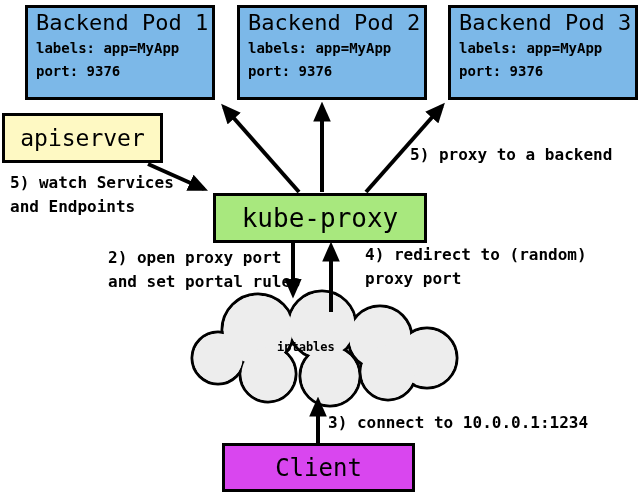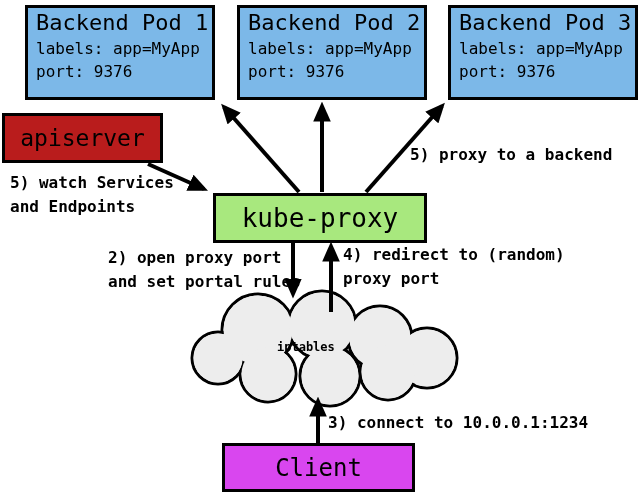--- a/index.html
+++ b/index.html
@@ -20,30 +20,31 @@
     width:190px;height:95px;top:5px;
     background:#7cb8e8;
     padding:1px 0 0 8px;
   }
   .pod .pod-title{
     font-size:22px;
     line-height:28px;
     white-space:nowrap;
   }
   .pod .pod-line{
-    font-size:16px;
+    font-size:14px;
     line-height:23px;
     white-space:nowrap;
+    font-weight:bold;
   }
   .node-label-box{
     display:flex;align-items:center;justify-content:center;
   }
   #apiserver{
     left:2px;top:113px;width:161px;height:50px;
-    background:#b91c1c;
+    background:#fef9c3;
     font-size:23px;
   }
   #kube-proxy{
     left:213px;top:193px;width:214px;height:50px;
     background:#a8e87e;
     font-size:26px;
   }
   #client{
     left:222px;top:443px;width:193px;height:49px;
     background:#d946ef;
@@ -52,21 +53,21 @@
   .step{
     position:absolute;
     font-size:16px;
     font-weight:bold;
     line-height:24px;
     white-space:pre-line;
   }
   #step1{left:10px;top:171px;}
   #step2{left:60px;top:246px;margin-left:48px;}
   #step3{left:328px;top:411px;}
-  #step4{left:343px;top:243px;}
+  #step4{left:365px;top:243px;}
   #step5{left:410px;top:143px;}
   #cloud-label{
     position:absolute;
     left:277px;top:340px;
     font-size:12px;
     font-weight:bold;
   }
   svg{position:absolute;left:0;top:0;}
 </style>
 </head>

